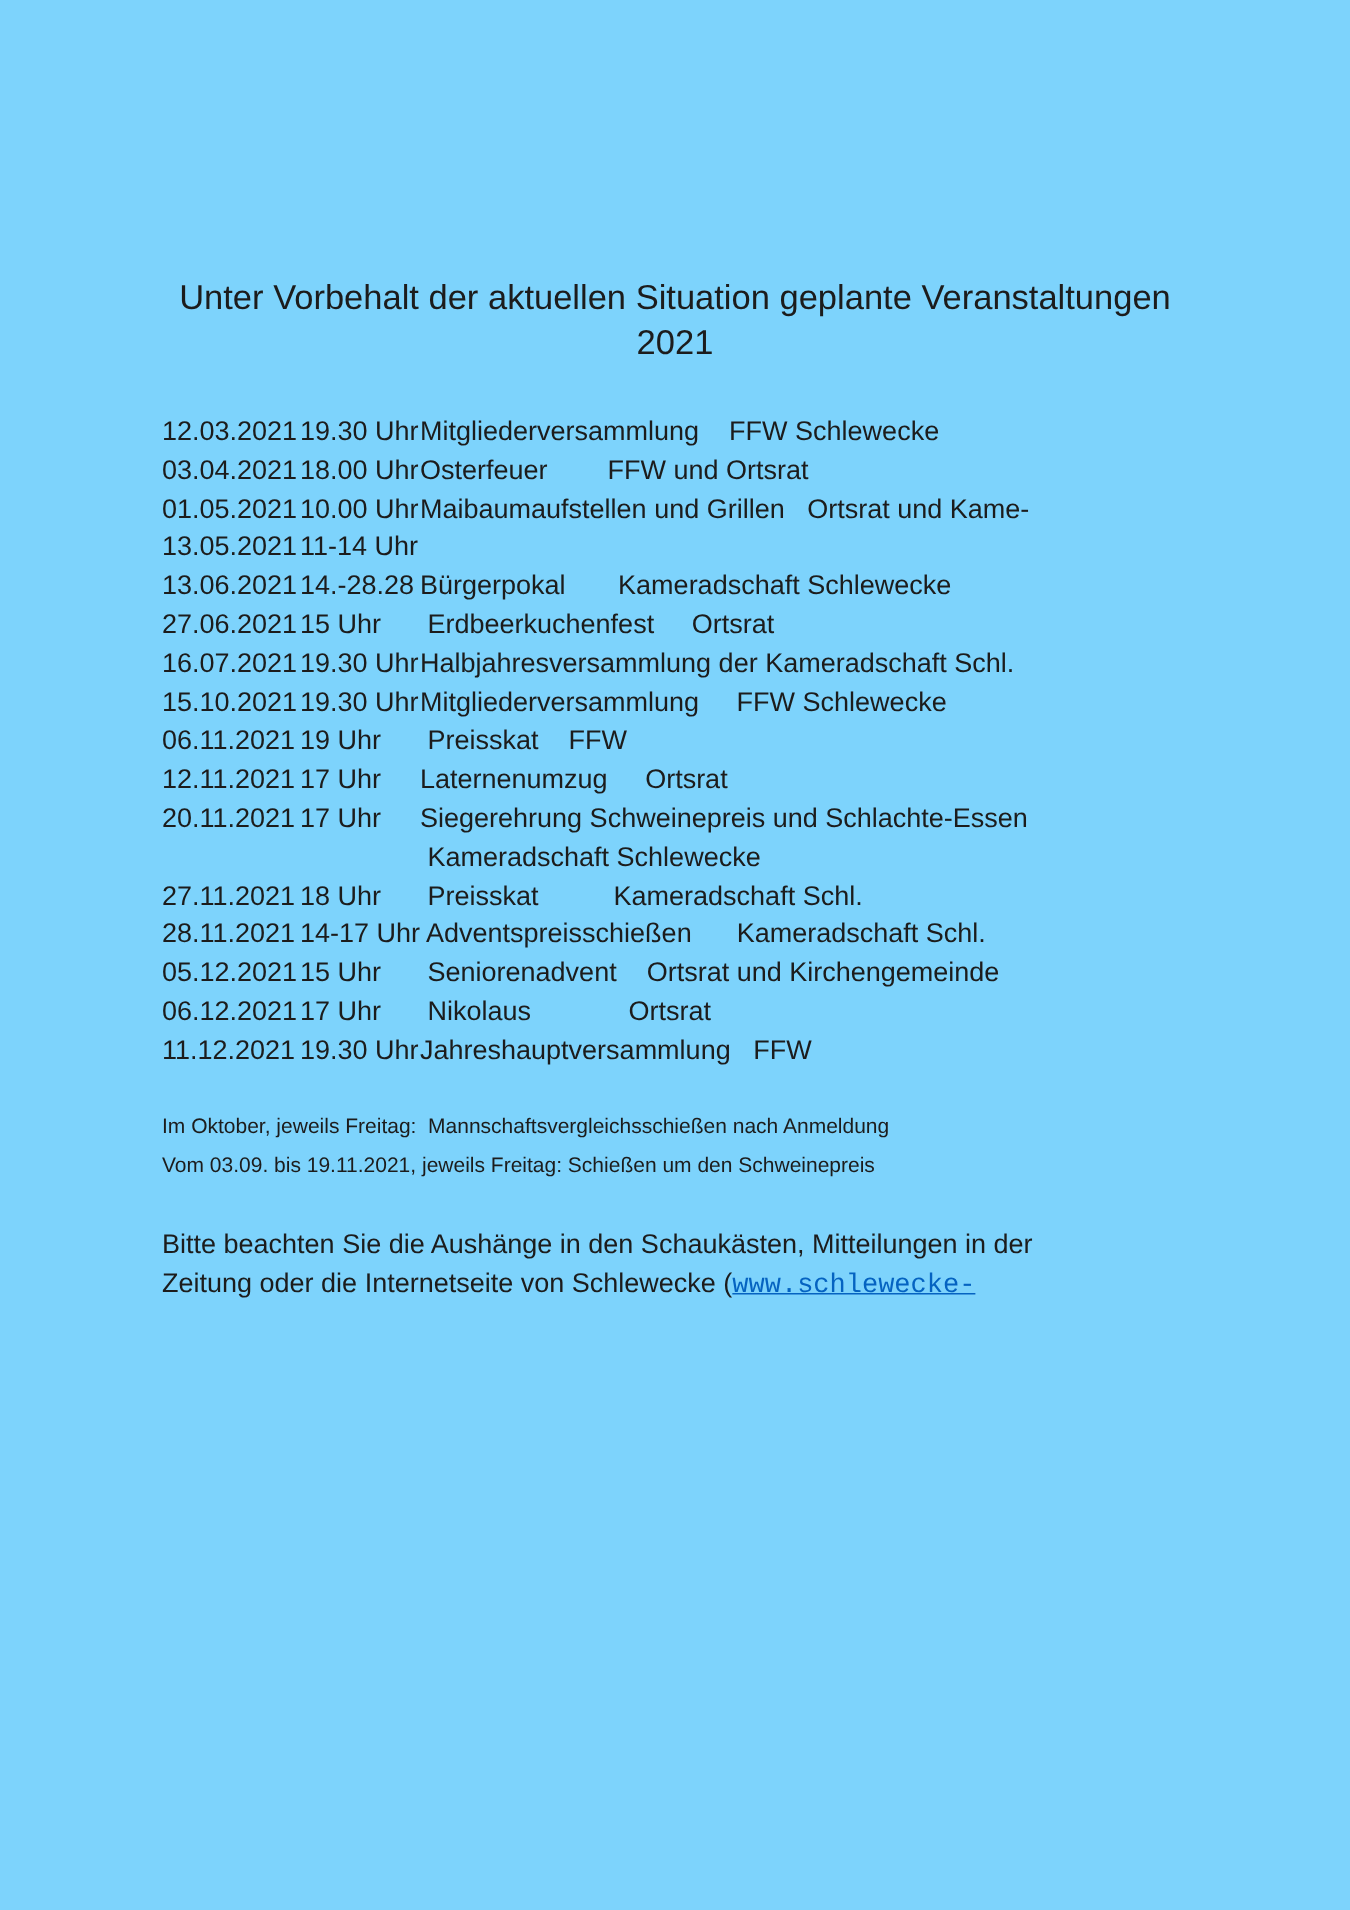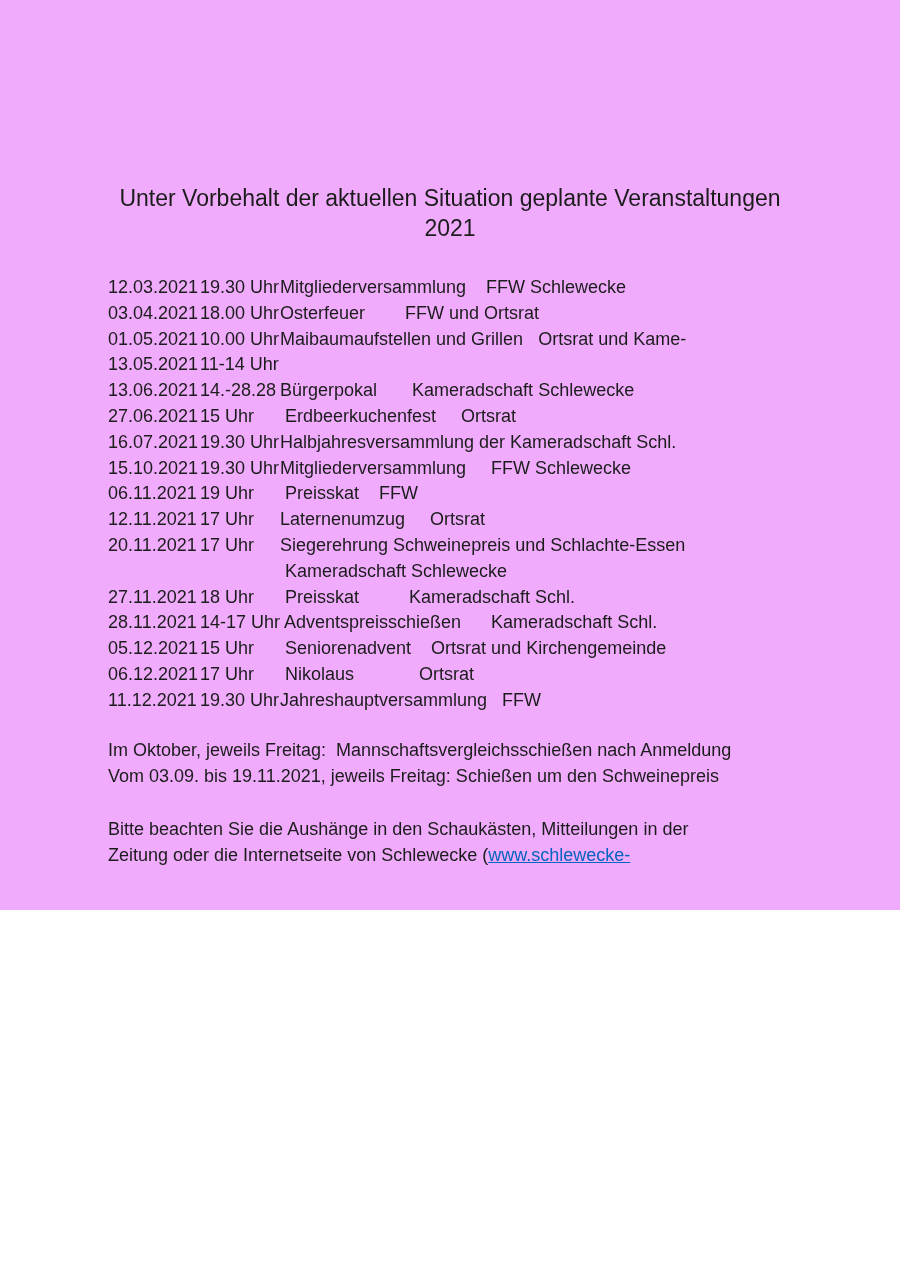--- a/index.html
+++ b/index.html
@@ -1,20 +1,20 @@
 <!DOCTYPE html>
 <html lang="de"><head>
 <meta charset="utf-8">
 <style>
   html, body { margin: 0; padding: 0; background: #ffffff; }
   .page {
     position: relative;
     width: 900px;
-    height: 910px;
-    background: #f0abfc;
+    height: 1273px;
+    background: #7dd3fc;
     color: #1c1c1c;
     font-family: "Liberation Sans", "DejaVu Sans", sans-serif;
     overflow: hidden;
   }
   .title {
     margin: 0;
     padding-top: 183px;
     text-align: center;
     font-size: 23px;
     line-height: 30px;
@@ -27,34 +27,35 @@
     font-size: 18px;
     line-height: 25.8px;
   }
   .row { display: flex; }
   .c { white-space: pre; }
   .c.date { width: 92px; flex: 0 0 92px; }
   .c.time { width: 80px; flex: 0 0 80px; }
   .c.text { flex: 1 1 auto; }
   .notes {
     margin: 23px 12px 0 108px;
-    font-size: 18px;
+    font-size: 14px;
     line-height: 26px;
   }
   .footer {
     margin: 27px 0 17px 108px;
     font-size: 18px;
     line-height: 26px;
   }
   .line { white-space: pre; }
   a.doc-link {
     color: #0563c1;
     text-decoration: underline;
     cursor: pointer;
     white-space: pre;
+    font-family: Liberation Mono, monospace;
   }
 </style>
 </head>
 <body>
 
 <div class="page">
 
   <h1 class="title">
     <span>Unter Vorbehalt der aktuellen Situation geplante Veranstaltungen</span>
     <span>2021</span>

